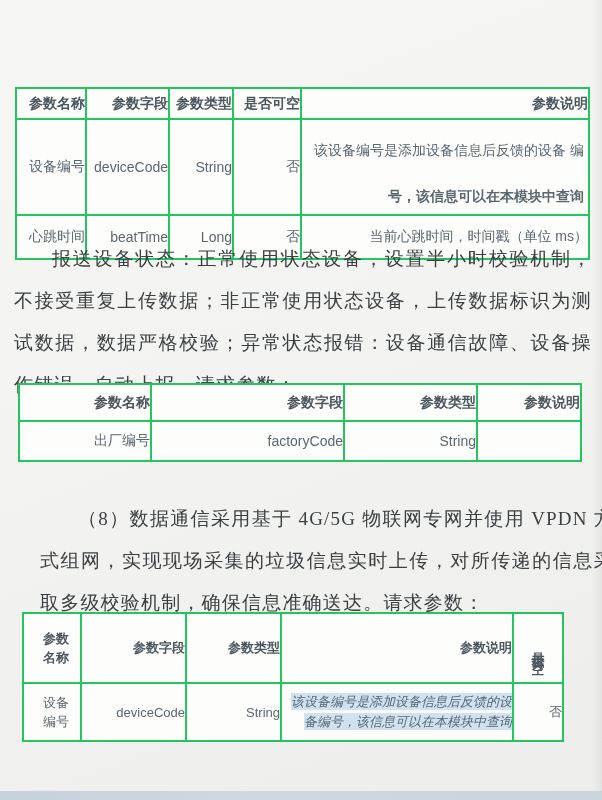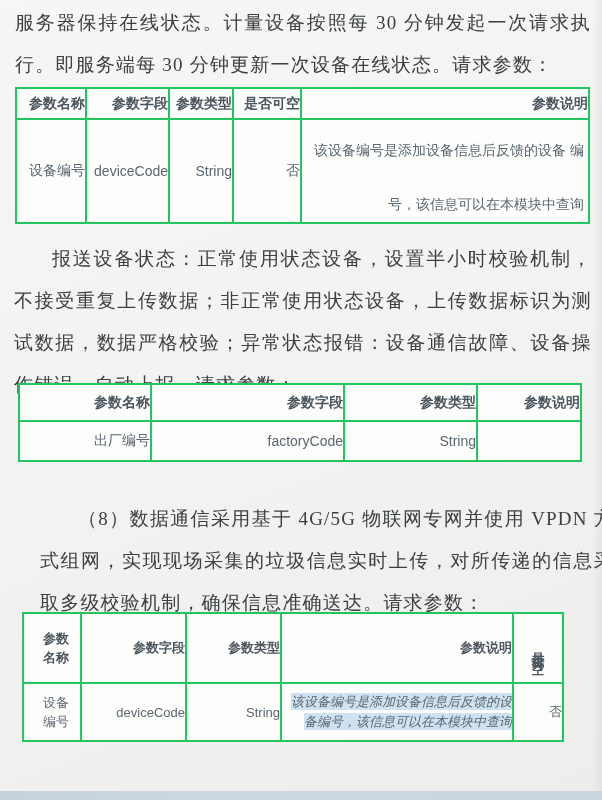--- a/index.html
+++ b/index.html
@@ -41,21 +41,21 @@
     overflow: hidden;
   }
   th { color: #4b565e; font-weight: bold; }
 
   .t1 { position: absolute; left: 15px; top: 87px; width: 573px; font-size: 14px; }
   .t1 th { height: 31px; font-size: 14px; }
   .t1 .r1 td { height: 74px; }
   .t1 .r2 td { height: 44px; }
   .t1 .desc-split { padding: 6px 4px 8px 4px; }
   .t1 .desc-split .l1 { margin-top: 16px; }
-  .t1 .desc-split .l2 { margin-top: 36px; }
+  .t1 .desc-split .l2 { margin-top: 28px; font-weight: bold; }
 
   .t2 { position: absolute; left: 18px; top: 383px; width: 562px; font-size: 14px; }
   .t2 th { height: 37px; }
   .t2 td { height: 40px; padding-left: 44px; }
 
   .t3 { position: absolute; left: 22px; top: 612px; width: 540px; font-size: 13px; }
   .t3 th { height: 70px; }
   .t3 .r1 td { height: 58px; }
   .t3 .r2 td { height: 50px; }
   .narrow-wrap { width: 34px; margin: 0 auto; line-height: 19px; }
@@ -83,21 +83,20 @@
   .edge-shade {
     position: absolute; right: 0; top: 0; width: 10px; height: 800px;
     background: linear-gradient(90deg, rgba(0,0,0,0) 0%, rgba(90,100,110,0.08) 100%);
   }
 </style>
 </head>
 <body>
 
 <div class="page">
 
-  <div class="para p1">服务器保持在线状态。计量设备按照每 30 分钟发起一次请求执行。即服务端每 30 分钟更新一次设备在线状态。请求参数：</div>
 
   <table class="t1">
     <colgroup>
       <col style="width:70px">
         <col style="width:83px">
         <col style="width:64px">
       <col style="width:68px">
         <col style="width:288px">
     </colgroup>
     <tbody>
@@ -110,20 +109,27 @@
     </tr>
     <tr class="r1">
       <td>设备编号</td>
       <td>deviceCode</td>
       <td>String</td>
       <td>否</td>
       <td class="desc-split">
         <div class="l1">该设备编号是添加设备信息后反馈的设备 编</div>
         <div class="l2">号，该信息可以在本模块中查询</div>
       </td>
+    </tr>
+    <tr class="r2">
+      <td>心跳时间</td>
+      <td>beatTime</td>
+      <td>Long</td>
+      <td>否</td>
+      <td>当前心跳时间，时间戳（单位 ms）</td>
     </tr>
   </tbody>
     </table>
 
   <div class="para p2">报送设备状态：正常使用状态设备，设置半小时校验机制，不接受重复上传数据；非正常使用状态设备，上传数据标识为测试数据，数据严格校验；异常状态报错：设备通信故障、设备操作错误，自动上报。请求参数：</div>
 
   <table class="t2">
     <colgroup>
       <col style="width:132px">
         <col style="width:193px">

